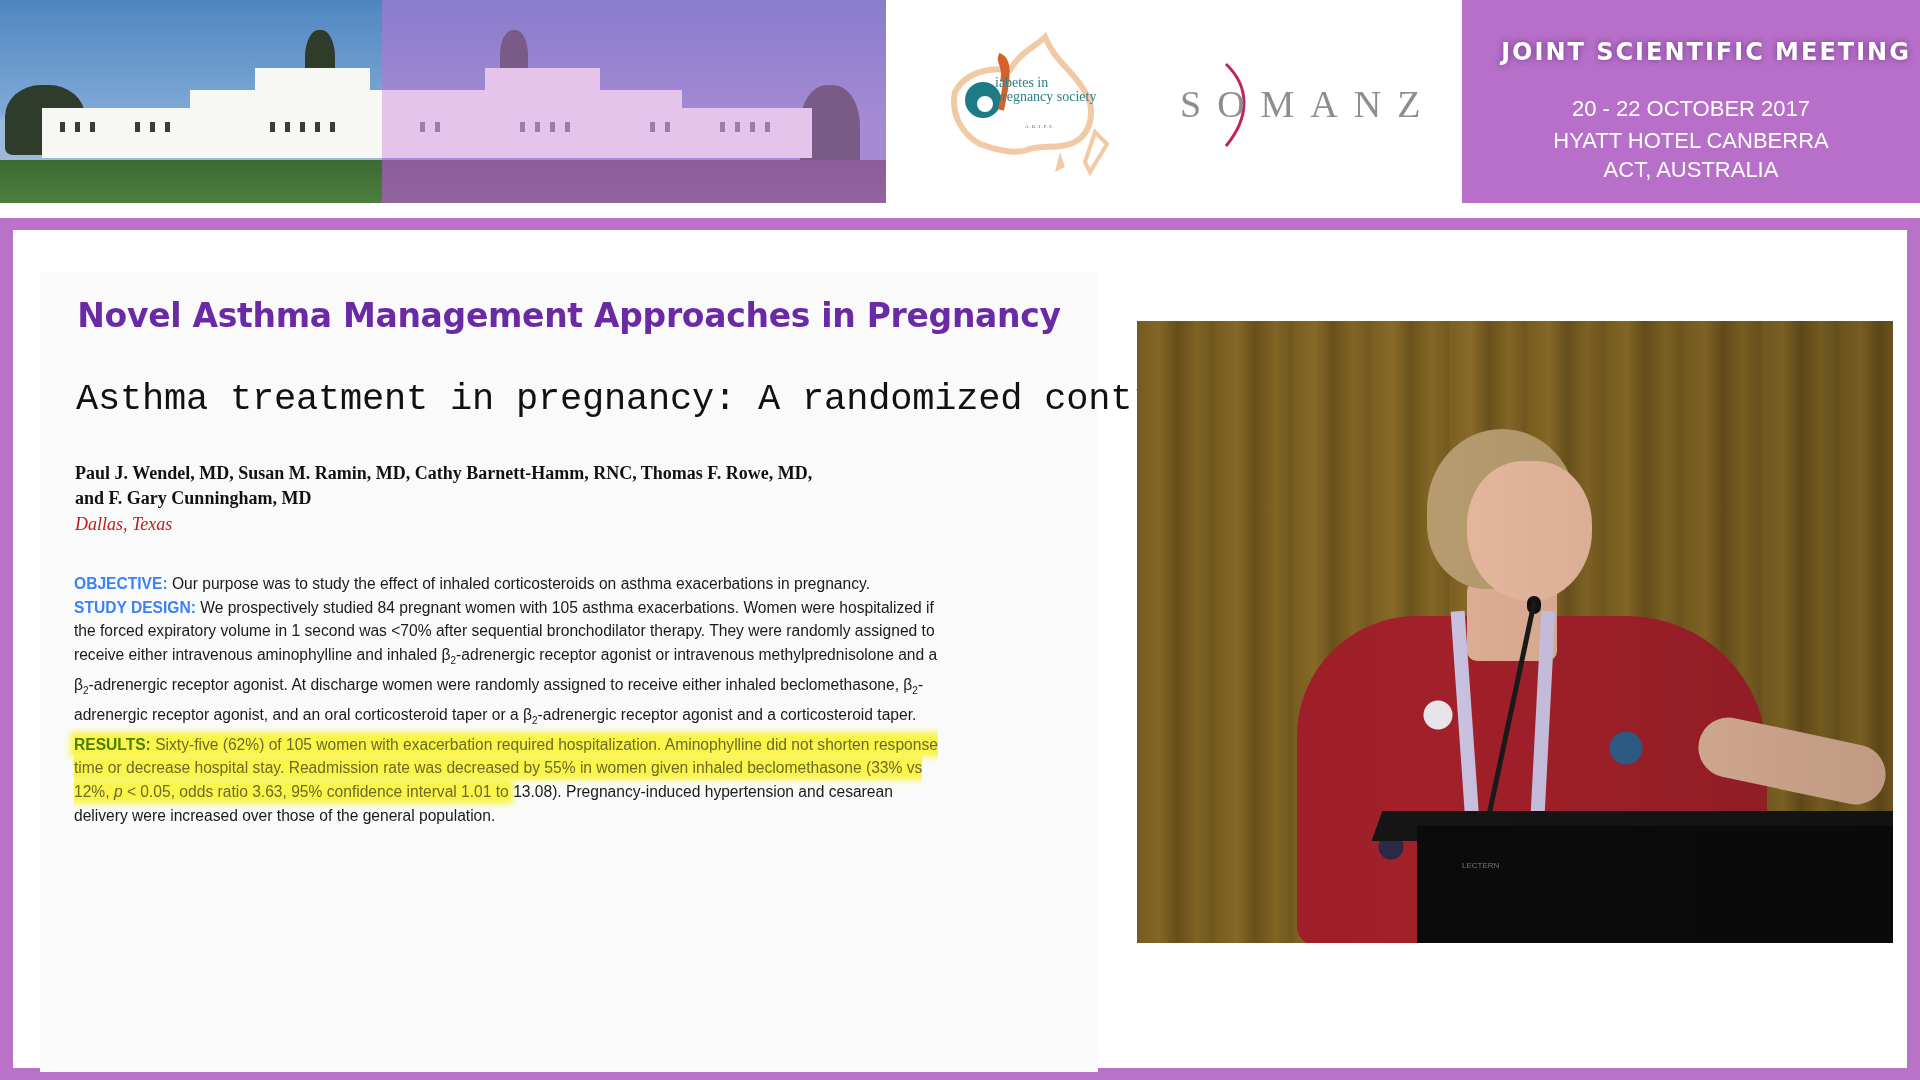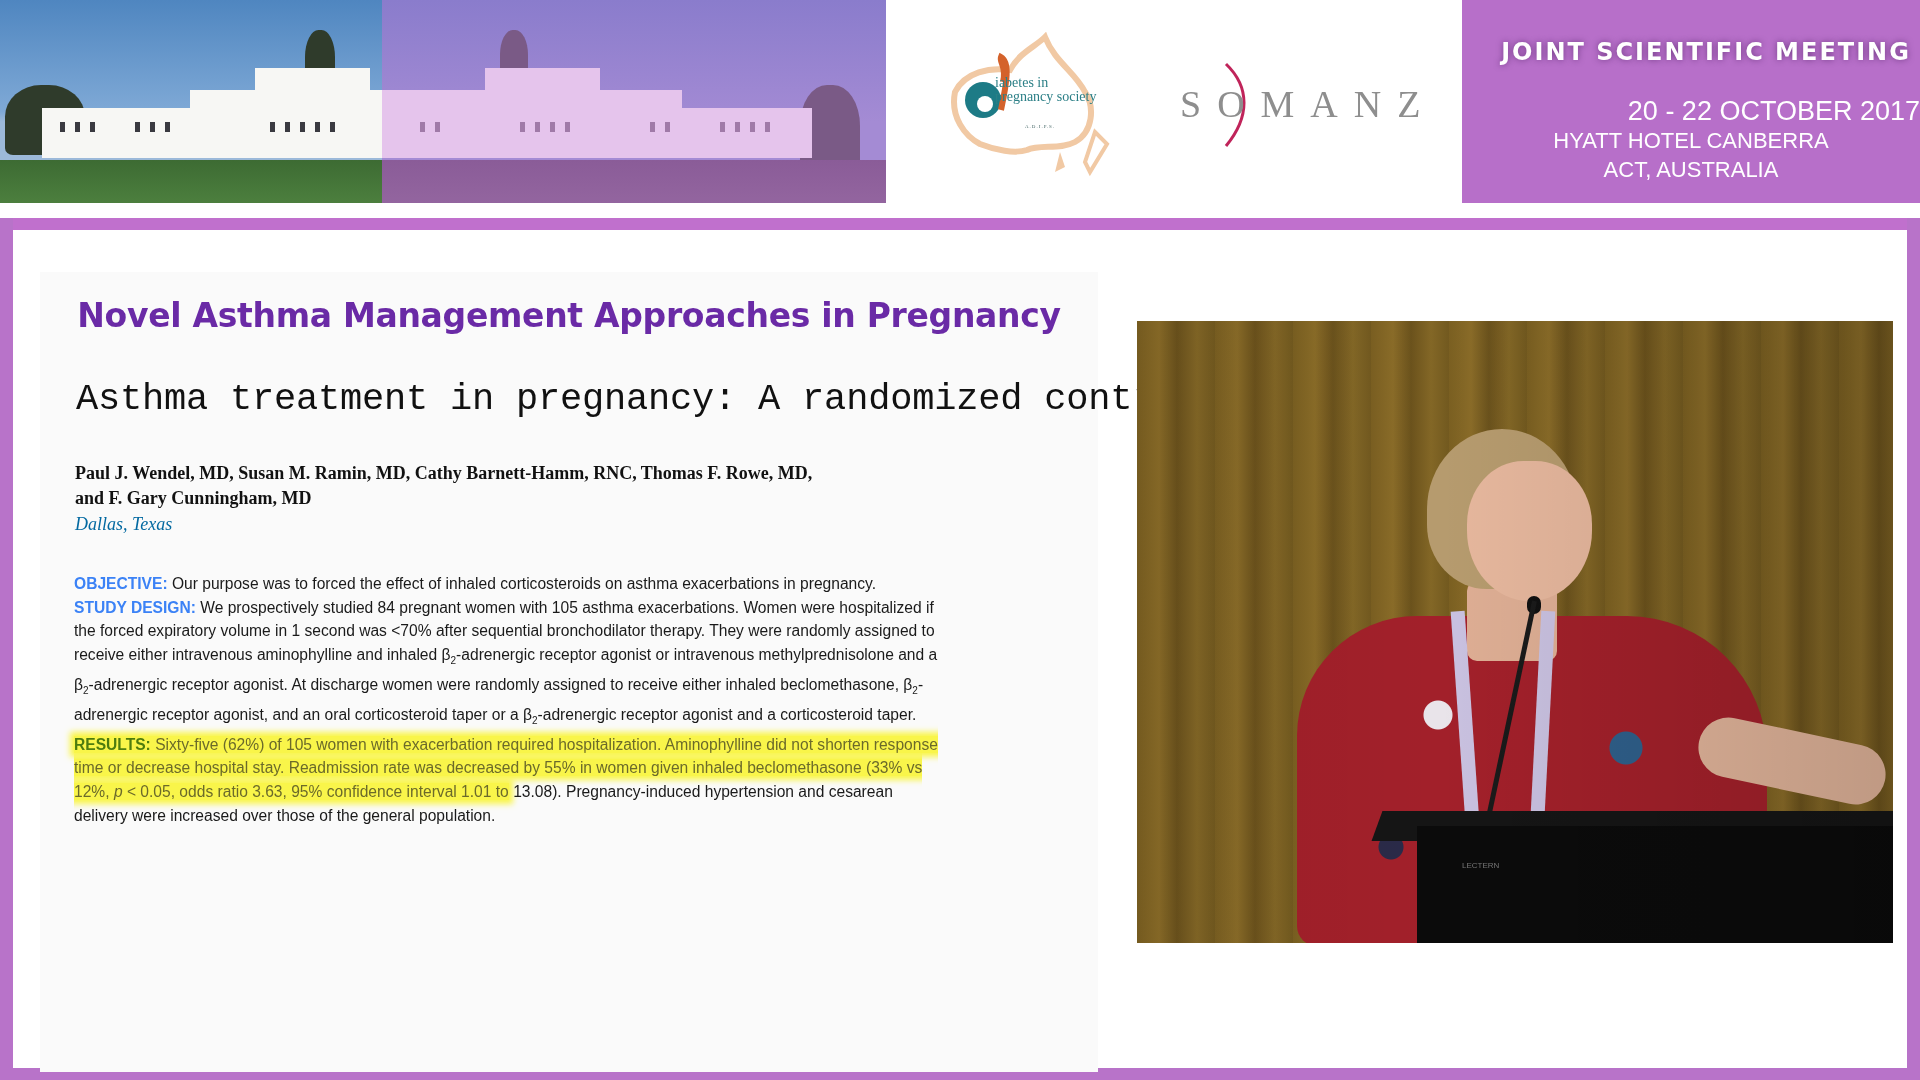--- a/index.html
+++ b/index.html
@@ -25,36 +25,36 @@
 
   .logos { position:absolute; left:886px; top:0; width:576px; height:203px; background:#ffffff; }
   .adips { position:absolute; left:935px; top:32px; width:180px; height:145px; }
   .adips-text { position:absolute; left:995px; top:76px; font-family:"Liberation Serif", serif; color:#2b7f86; font-size:14px; line-height:14px; }
   .adips-sub { position:absolute; left:1025px; top:124px; font-family:"Liberation Serif", serif; color:#4a6a6a; font-size:5px; letter-spacing:1px; }
   .somanz { position:absolute; left:1180px; top:82px; font-family:"Liberation Serif", serif; font-size:38px; letter-spacing:16px; color:#8e8e8e; }
   .somanz-swoosh { position:absolute; left:1220px; top:62px; }
 
   .meeting { position:absolute; left:1462px; top:0; width:458px; height:203px; background:#b76fc9; color:#ffffff; text-align:center; }
   .meeting .t1 { position:absolute; left:0; right:0; top:38px; font-family:"DejaVu Sans", sans-serif; font-weight:bold; font-size:24px; letter-spacing:2px; padding-left:30px; text-shadow:0 0 6px rgba(60,20,80,0.55); }
-  .meeting .t2 { position:absolute; left:0; right:0; top:96px; font-size:27px;text-align:right; }
+  .meeting .t2 { position:absolute; left:0; right:0; top:96px; font-size:22px; }
   .meeting .t3 { position:absolute; left:0; right:0; top:128px; font-size:22px; }
   .meeting .t4 { position:absolute; left:0; right:0; top:157px; font-size:22px; }
 
   
   .frame-top { position:absolute; left:0; top:218px; width:1920px; height:12px; background:#c070cd; }
   .frame-left { position:absolute; left:0; top:218px; width:13px; height:862px; background:#b873c9; }
   .frame-right { position:absolute; left:1907px; top:218px; width:13px; height:862px; background:#b873c9; }
   .frame-bottom { position:absolute; left:0; top:1068px; width:1920px; height:12px; background:#b873c9; }
 
   
   .slide { position:absolute; left:40px; top:272px; width:1058px; height:800px; background:#fafafa; }
   .slide-title { position:absolute; left:0; width:1058px; top:24px; text-align:center; color:#6a2aa6; font-family:"DejaVu Sans", sans-serif; font-weight:bold; font-size:33px; letter-spacing:-0.3px; }
   .paper-title { position:absolute; left:36px; top:106px; font-family:Liberation Mono, monospace; font-size:37px; color:#111; letter-spacing:-0.2px; white-space:nowrap; }
   .authors { position:absolute; left:35px; top:189px; width:860px; font-family:"Liberation Serif", serif; font-weight:bold; font-size:18px; line-height:25px; color:#111; }
-  .location { position:absolute; left:35px; top:242px; font-family:"Liberation Serif", serif; font-style:italic; font-size:18px; color:#0369a1; }
+  .location { position:absolute; left:35px; top:242px; font-family:"Liberation Serif", serif; font-style:italic; font-size:18px; color:#b91c1c; }
   .abstract { position:absolute; left:34px; top:300px; width:870px; font-family:"Liberation Sans", sans-serif; font-size:15.6px; line-height:23.7px; color:#1a1a1a; }
   .abstract p { margin:0; }
   .abstract b { color:#3b82f6; }
   .hl { background:#f9f54a; color:#6b6a2a; box-shadow:0 0 6px 4px #f9f54a; }
   .hl b { color:#4d7c0f; }
   sub { font-size:10px; }
 
   
   .video { position:absolute; left:1137px; top:321px; width:756px; height:622px; overflow:hidden;
     background:repeating-linear-gradient(90deg,#7a5f21 0px,#8a6c28 22px,#6b521c 40px,#836726 60px,#72591f 78px); }
@@ -158,21 +158,21 @@
 <div class="slide">
   <div class="slide-title">Novel Asthma Management Approaches in Pregnancy</div>
   <div class="paper-title">Asthma treatment in pregnancy: A randomized controlled study</div>
   <div class="authors">
     <span>Paul J. Wendel, MD, Susan M. Ramin, MD, Cathy Barnett-Hamm, RNC, Thomas F. Rowe, MD,</span><br>
     <span>and F. Gary Cunningham, MD</span>
   </div>
   <div class="location">Dallas, Texas</div>
 
   <div class="abstract">
-    <p><b>OBJECTIVE:</b><span> Our purpose was to forced the effect of inhaled corticosteroids on asthma exacerbations in pregnancy.</span></p>
+    <p><b>OBJECTIVE:</b><span> Our purpose was to study the effect of inhaled corticosteroids on asthma exacerbations in pregnancy.</span></p>
     <p><b>STUDY DESIGN:</b><span> We prospectively studied 84 pregnant women with 105 asthma exacerbations. Women were hospitalized if the forced expiratory volume in 1 second was &lt;70% after sequential bronchodilator therapy. They were randomly assigned to receive either intravenous aminophylline and inhaled </span><span>β</span><sub>2</sub><span>-adrenergic receptor agonist or intravenous methylprednisolone and a </span><span>β</span><sub>2</sub><span>-adrenergic receptor agonist. At discharge women were randomly assigned to receive either inhaled beclomethasone, </span><span>β</span><sub>2</sub><span>-adrenergic receptor agonist, and an oral corticosteroid taper or a </span><span>β</span><sub>2</sub><span>-adrenergic receptor agonist and a corticosteroid taper.</span></p>
     <p><span class="hl"><b>RESULTS:</b><span> Sixty-five (62%) of 105 women with exacerbation required hospitalization. Aminophylline did not shorten response time or decrease hospital stay. Readmission rate was decreased by 55% in women given inhaled beclomethasone (33% vs 12%, </span><i>p</i><span> &lt; 0.05, odds ratio 3.63, 95% confidence interval 1.01 to</span></span><span> 13.08). Pregnancy-induced hypertension and cesarean delivery were increased over those of the general population.</span></p>
   </div>
 </div>
 
 <div class="video">
   <div class="speaker-body"></div>
   <div class="arm"></div>
   <div class="speaker-neck"></div>
   <div class="speaker-hair"></div>

